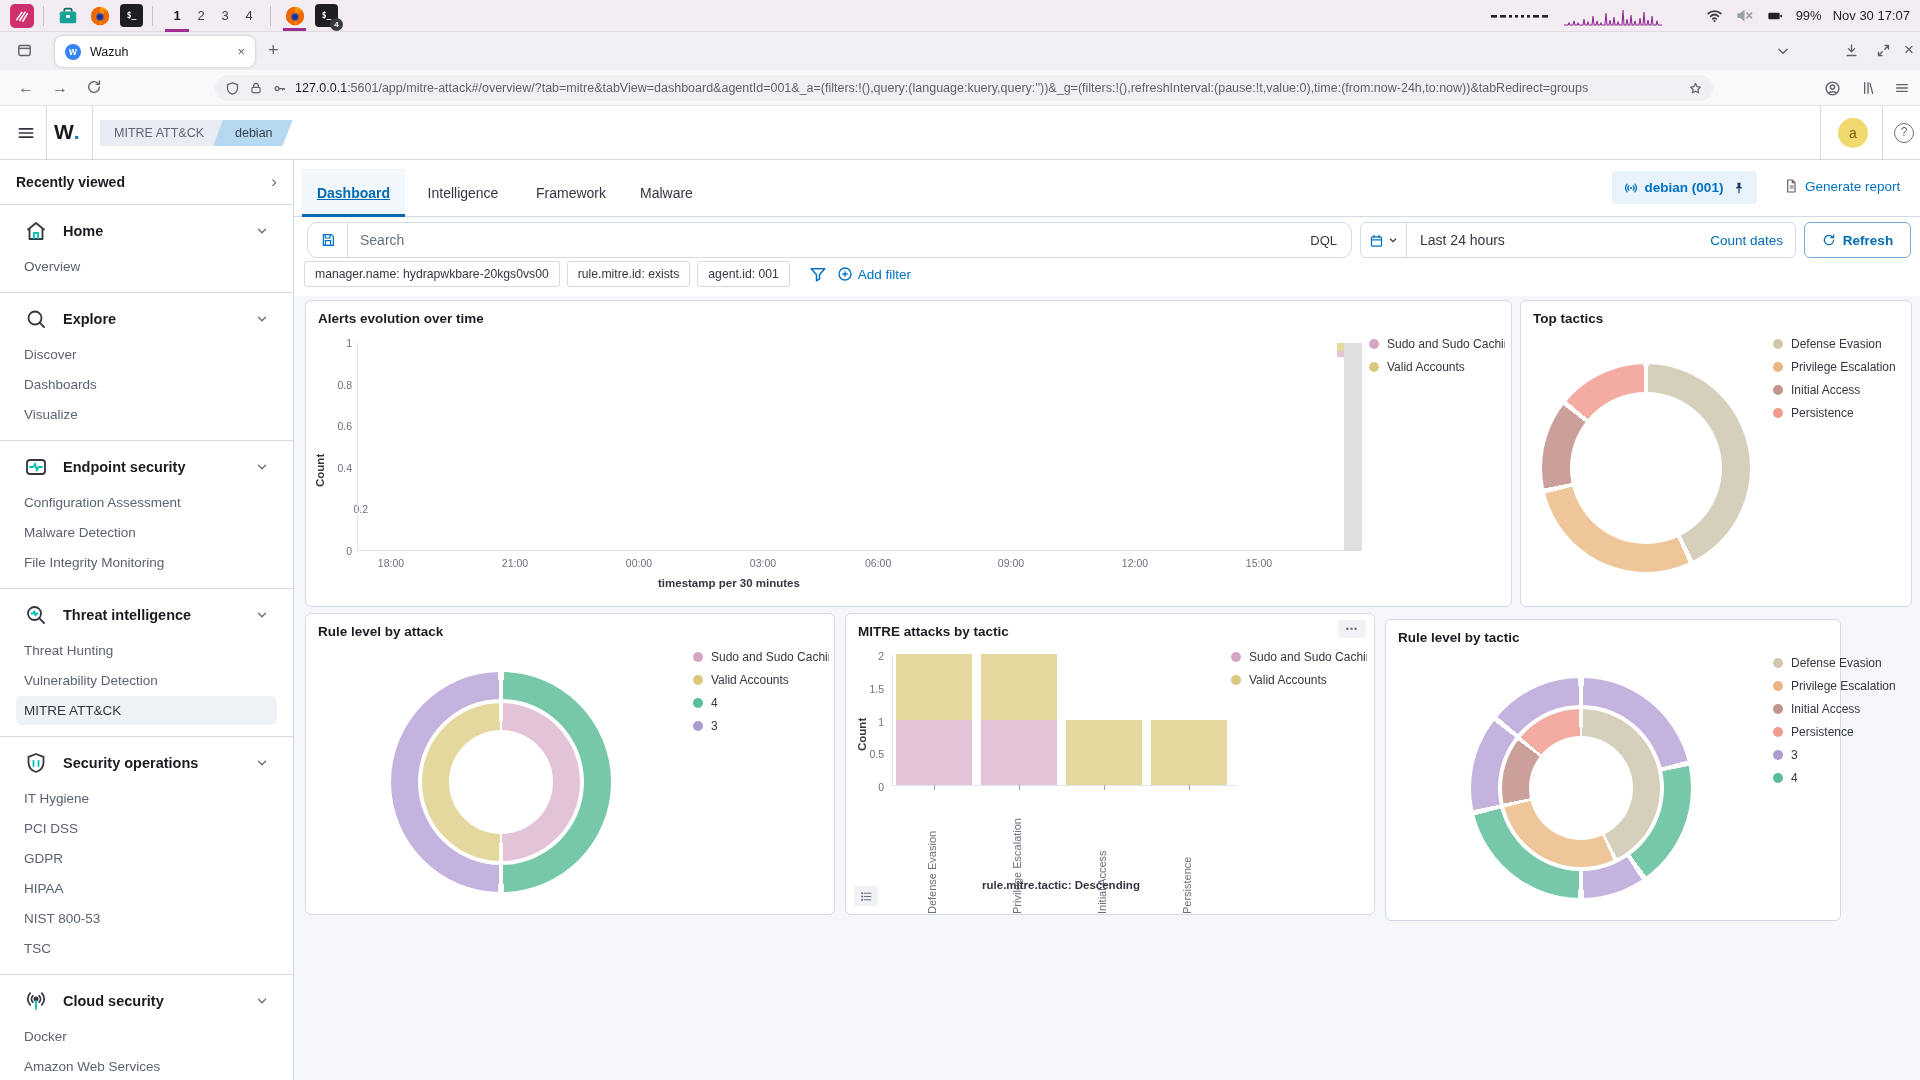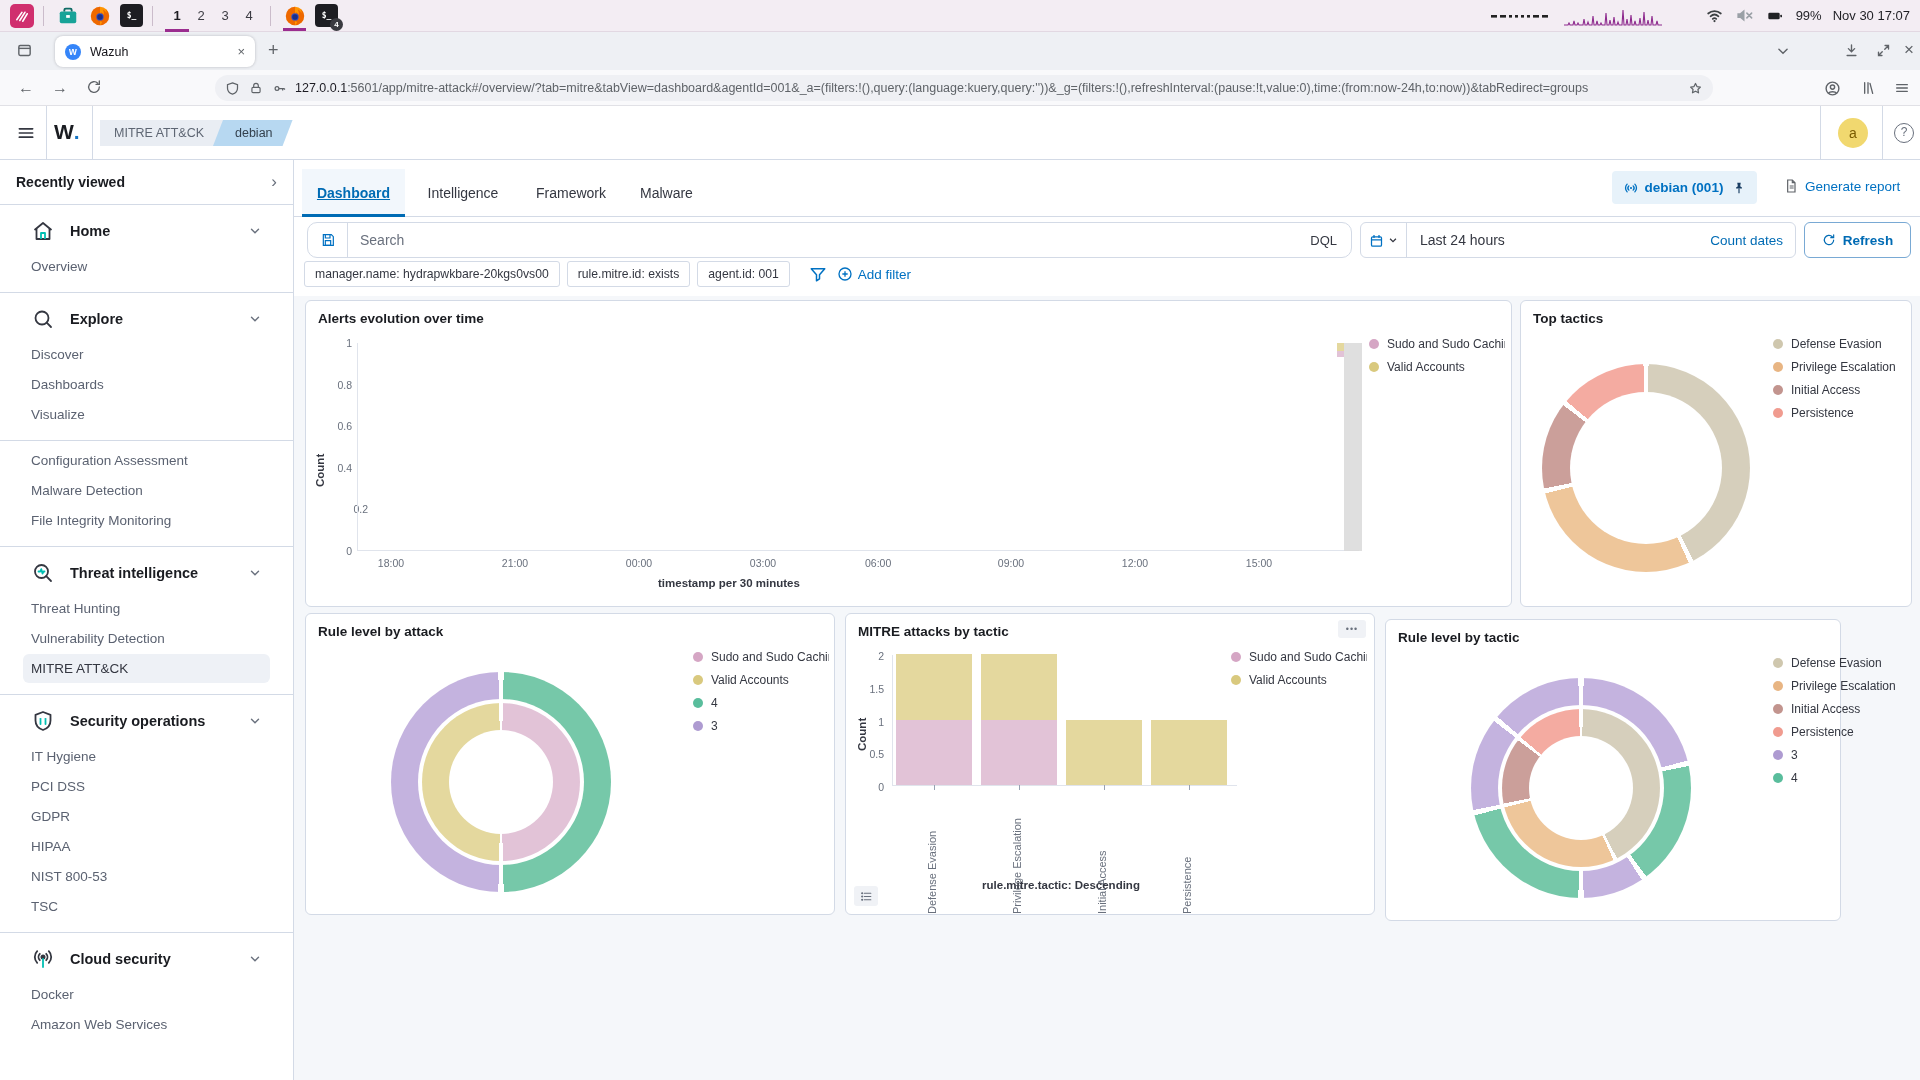--- a/index.html
+++ b/index.html
@@ -39,21 +39,21 @@
 .logo b{color:#1574c4}
 .crumb{position:absolute;top:14px;height:26px;line-height:26px;font-size:12.5px;padding:0 20px 0 14px}
 .crumb1{left:100px;background:#e9edf3;color:#5e6673;clip-path:polygon(0 0,100% 0,calc(100% - 10px) 100%,0 100%)}
 .crumb2{left:213px;background:#b7d8f1;color:#33404d;clip-path:polygon(10px 0,100% 0,calc(100% - 10px) 100%,0 100%);padding:0 20px 0 22px}
 .avatar{position:absolute;left:1838px;top:12px;width:30px;height:30px;border-radius:50%;background:#f1d86f;color:#7a5c00;font-size:14px;text-align:center;line-height:30px}
 .qhelp{position:absolute;left:1894px;top:17px;width:20px;height:20px;border-radius:50%;border:1.6px solid #69707d;color:#69707d;font-size:12px;text-align:center;line-height:17px}
 
 .sidebar{position:absolute;left:0;top:160px;width:294px;height:920px;background:#fff;border-right:1px solid #d3dae6;overflow:hidden}
 .recent{height:45px;border-bottom:1px solid #d3dae6;display:flex;align-items:center;justify-content:space-between;padding:0 16px}
 .recent b{font-size:14px;color:#1a1c21}
-.sb-sec{border-bottom:1px solid #d3dae6;padding:5px 15px 10px}
+.sb-sec{border-bottom:1px solid #d3dae6;padding:5px 8px 10px}
 .sb-sec:last-child{border-bottom:none}
 .sb-head{height:42px;display:flex;align-items:center;padding:0 16px;cursor:pointer}
 .sb-ic{width:24px;height:24px;margin-right:15px;color:#343741}
 .sb-lb{font-size:14.5px;font-weight:bold;color:#1a1c21;flex:1}
 .sb-chev{color:#69707d}
 .sb-item{margin:0 8px 1px;padding:0 8px;height:29px;line-height:29px;font-size:13.5px;color:#5b6271;border-radius:6px;cursor:pointer}
 .sb-item.selected{background:#eef1f6;color:#343741}
 
 .content{position:absolute;left:294px;top:160px;width:1626px;height:920px;background:#fff}
 .tabsrow{position:absolute;left:0;top:0;width:100%;height:57px;border-bottom:1px solid #d3dae6}
@@ -322,20 +322,34 @@
               <svg width="14" height="14" viewBox="0 0 24 24" fill="none" stroke="currentColor" stroke-width="2.4" stroke-linecap="round">
                 <polyline points="6 9 12 15 18 9"></polyline>
               </svg>
             </span>
           </div>
           <div class="sb-item">Discover</div>
           <div class="sb-item">Dashboards</div>
           <div class="sb-item">Visualize</div>
         </div>
         <div class="sb-sec">
+          <div class="sb-head">
+            <span class="sb-ic">
+              <svg width="24" height="24" viewBox="0 0 24 24" fill="none" stroke="#343741" stroke-width="1.8">
+                <rect x="3" y="5" width="18" height="14" rx="3"></rect>
+                <polyline points="6 12 9.5 12 11 8.5 13 15.5 14.5 12 18 12" stroke="#00BFB3" stroke-linecap="round" stroke-linejoin="round"></polyline>
+              </svg>
+            </span>
+            <span class="sb-lb">Endpoint security</span>
+            <span class="sb-chev">
+              <svg width="14" height="14" viewBox="0 0 24 24" fill="none" stroke="currentColor" stroke-width="2.4" stroke-linecap="round">
+                <polyline points="6 9 12 15 18 9"></polyline>
+              </svg>
+            </span>
+          </div>
           <div class="sb-item">Configuration Assessment</div>
           <div class="sb-item">Malware Detection</div>
           <div class="sb-item">File Integrity Monitoring</div>
         </div>
         <div class="sb-sec">
           <div class="sb-head">
             <span class="sb-ic">
               <svg width="24" height="24" viewBox="0 0 24 24" fill="none" stroke="#343741" stroke-width="1.8" stroke-linecap="round">
                 <circle cx="10.5" cy="10.5" r="6.5"></circle>
                 <path d="M15.2 15.2L20 20"></path>

